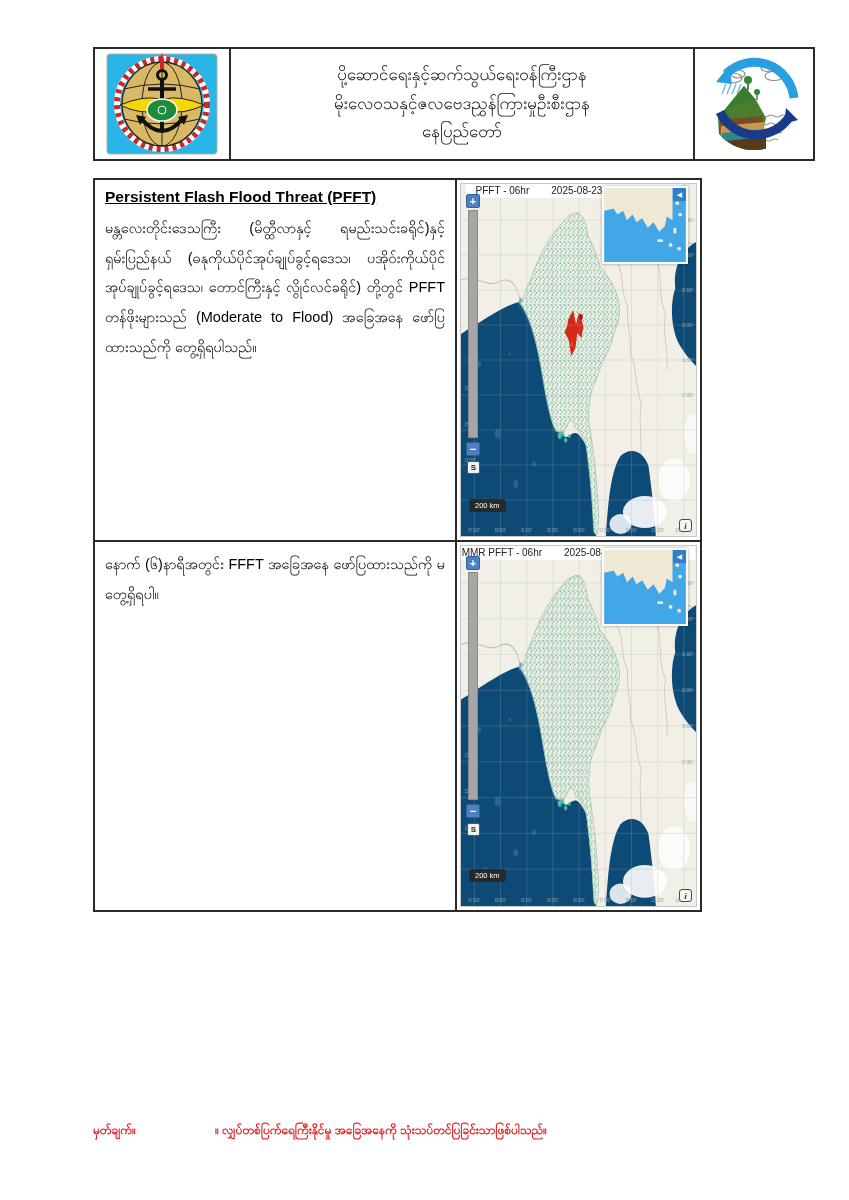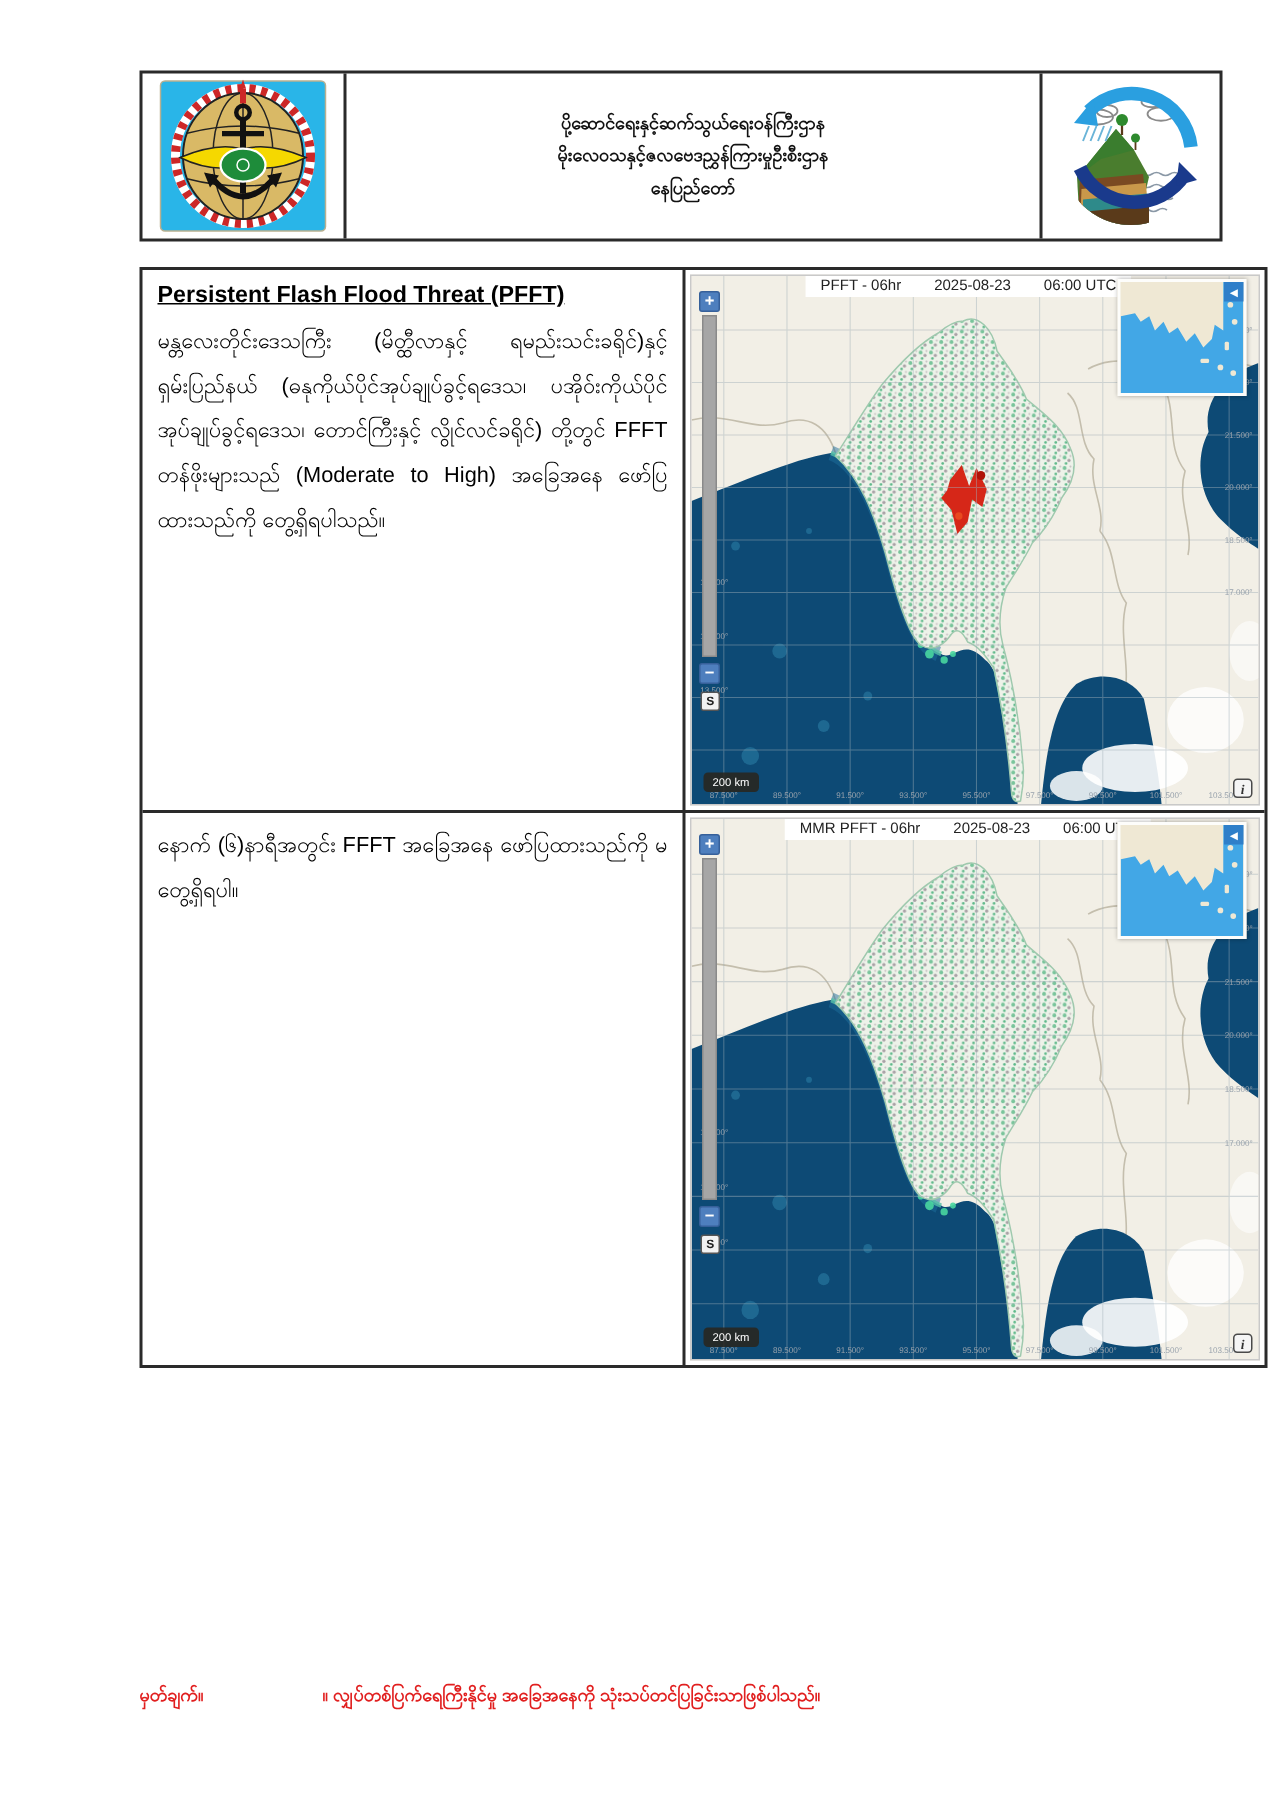--- a/index.html
+++ b/index.html
@@ -3,45 +3,45 @@
 <meta charset="utf-8">
 <style>
   * { margin:0; padding:0; box-sizing:border-box; }
   body { background:#e8e8e8; font-family:"Liberation Sans", sans-serif; }
   .page { position:relative; width:849px; height:1200px; background:#ffffff; margin:0 auto; overflow:hidden; }
 
   
   .hdr { position:absolute; left:93px; top:47px; width:722px; height:114px; display:flex; border:2px solid #2a2a2a; background:#fff; }
   .hdr-logo-l { width:136px; border-right:2px solid #2a2a2a; display:flex; align-items:center; justify-content:center; }
   .hdr-title { flex:1; display:flex; flex-direction:column; align-items:center; justify-content:center; gap:4px; padding:4px 6px; border-right:2px solid #2a2a2a; }
-  .hdr-title div { font-weight:bold; font-size:12px; color:#111; text-align:center; line-height:1.45; }
+  .hdr-title div { font-weight:normal; font-size:17px; color:#111; text-align:center; line-height:1.45; }
   .hdr-logo-r { width:118px; display:flex; align-items:center; justify-content:center; }
 
   
-  .content { position:absolute; left:93px; top:178px; width:752px; border:2px solid #2a2a2a; }
+  .content { position:absolute; left:93px; top:178px; width:609px; border:2px solid #2a2a2a; }
   .row { display:flex; }
   .row + .row { border-top:2px solid #2a2a2a; }
   .row1 { height:360px; } .row2 { height:370px; }
   .text-cell { width:362px; border-right:2px solid #2a2a2a; padding:8px 10px 8px 10px; }
   .sec-heading { font-size:15.5px; font-weight:bold; text-decoration:underline; color:#000; margin-bottom:8px; }
   .sec-body { font-size:14.5px; color:#000; line-height:2.05; text-align:justify; }
   .map-cell { flex:1; padding:3px; display:flex; }
 
   
   .map { position:relative; flex:1; border:1px solid #c9c9c9; overflow:hidden; background:#f2efe6; }
   .map > svg.base { position:absolute; inset:0; width:100%; height:100%; }
   .map-titlebar { position:absolute; top:0; left:50%; transform:translateX(-52%); background:#ffffff; padding:1px 10px 2px 10px; display:flex; gap:22px; font-size:10px; color:#222; white-space:nowrap; }
   .inset { position:absolute; top:2px; right:8px; width:86px; height:78px; background:#efe8d4; border:2px solid #fdfdfb; box-shadow:0 0 3px rgba(0,0,0,.35); }
   .inset svg { position:absolute; inset:0; width:100%; height:100%; }
   .inset-collapse { position:absolute; top:0; right:0; width:13px; height:13px; background:#2f7fc9; color:#fff; font-size:7px; display:flex; align-items:center; justify-content:center; }
   .mbtn { position:absolute; left:5px; width:14px; height:14px; background:#4e7fbe; border:1px solid #36609a; border-radius:2px; color:#fff; font-size:11px; font-weight:bold; display:flex; align-items:center; justify-content:center; line-height:1; }
   .zoom-in { top:10px; } .zoom-out { top:258px; }
   .zoom-track { position:absolute; left:7px; top:26px; width:10px; height:228px; background:#a6a6a6; border:1px solid #8a8a8a; }
   .s-btn { position:absolute; left:6px; top:277px; width:13px; height:13px; background:#f2f2f2; border:1px solid #555; border-radius:2px; color:#222; font-size:8px; font-weight:bold; display:flex; align-items:center; justify-content:center; }
-  .scale-badge { position:absolute; left:8px; bottom:8px; background:rgba(42,37,28,.85); color:#fff; font-size:7.5px; padding:2px 6px; border-radius:3px; }
+  .scale-badge { position:absolute; left:8px; bottom:24px; background:rgba(42,37,28,.85); color:#fff; font-size:7.5px; padding:2px 6px; border-radius:3px; }
   .info-btn { position:absolute; right:4px; bottom:4px; width:13px; height:13px; background:#f5f5f5; border:1.5px solid #4a4a4a; border-radius:3px; color:#333; font-family:"Liberation Serif", serif; font-style:italic; font-weight:bold; font-size:9px; display:flex; align-items:center; justify-content:center; }
 
   
   .footer-note { position:absolute; left:93px; top:1122px; width:720px; display:flex; color:#e11f1f; font-weight:bold; font-size:12px; }
   .footer-note .lbl { width:122px; }
 </style>
 </head>
 <body>
 
 <div class="page">
@@ -108,21 +108,21 @@
         <path d="M94,64 L82,52 L80,68 Z" fill="#1a3a8c"></path>
       </svg>
     </div>
   </div>
 
   <div class="content">
 
     <div class="row row1">
       <div class="text-cell">
         <div class="sec-heading">Persistent Flash Flood Threat (PFFT)</div>
-        <div class="sec-body">မန္တလေးတိုင်းဒေသကြီး (မိတ္ထီလာနှင့် ရမည်းသင်းခရိုင်)နှင့် ရှမ်းပြည်နယ် (ဓနုကိုယ်ပိုင်အုပ်ချုပ်ခွင့်ရဒေသ၊ ပအိုဝ်းကိုယ်ပိုင်အုပ်ချုပ်ခွင့်ရဒေသ၊ တောင်ကြီးနှင့် လွိုင်လင်ခရိုင်) တို့တွင် FFFT တန်ဖိုးများသည် (Moderate to High) အခြေအနေ ဖော်ပြထားသည်ကို တွေ့ရှိရပါသည်။</div>
+        <div class="sec-body">မန္တလေးတိုင်းဒေသကြီး (မိတ္ထီလာနှင့် ရမည်းသင်းခရိုင်)နှင့် ရှမ်းပြည်နယ် (ဓနုကိုယ်ပိုင်အုပ်ချုပ်ခွင့်ရဒေသ၊ ပအိုဝ်းကိုယ်ပိုင်အုပ်ချုပ်ခွင့်ရဒေသ၊ တောင်ကြီးနှင့် လွိုင်လင်ခရိုင်) တို့တွင် PFFT တန်ဖိုးများသည် (Moderate to Flood) အခြေအနေ ဖော်ပြထားသည်ကို တွေ့ရှိရပါသည်။</div>
       </div>
       <div class="map-cell">
         <div class="map">
           <svg class="base" viewBox="0 0 386 352" preserveAspectRatio="none">
             <defs>
               <pattern id="speck-m1" width="7" height="7" patternUnits="userSpaceOnUse">
                 <rect width="7" height="7" fill="#edf2e9"></rect>
                 <circle cx="2" cy="2" r="1.3" fill="#79c49b"></circle>
                 <circle cx="5" cy="4" r="1.1" fill="#a9a1a6"></circle>
                 <circle cx="3" cy="6" r="0.9" fill="#5eb98a"></circle>

